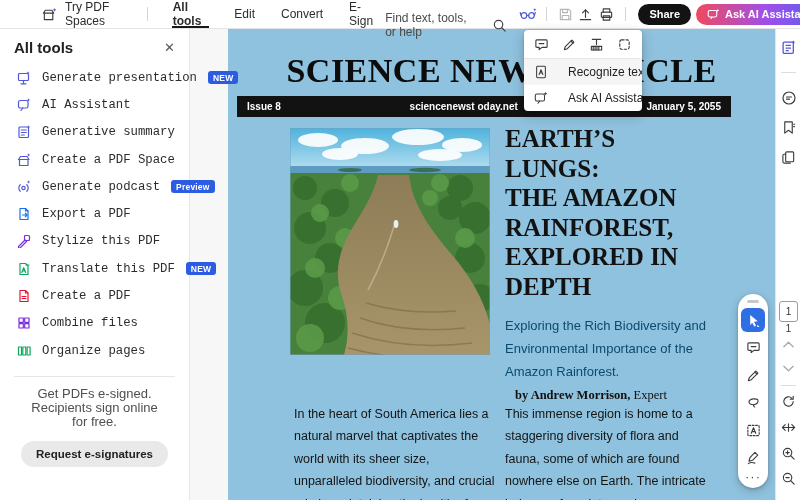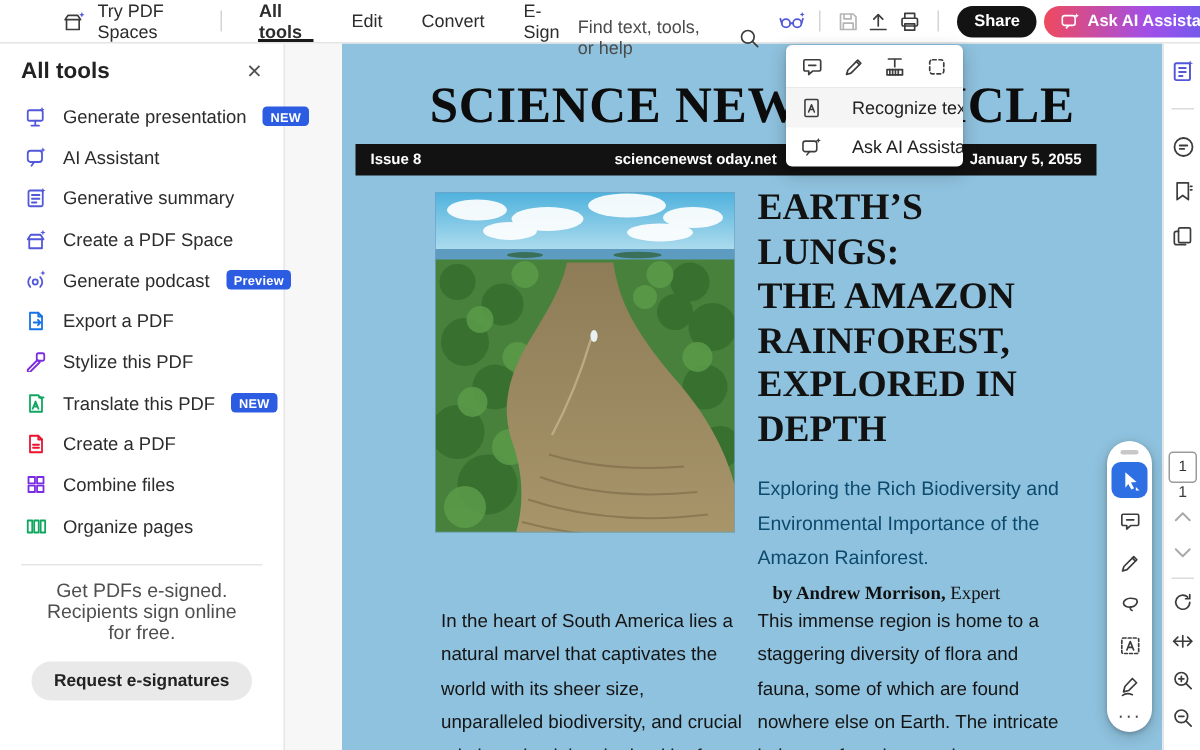--- a/index.html
+++ b/index.html
@@ -24,21 +24,21 @@
   .pill.share{background:#131313;margin:0 5px;}
   .pill.askai{background:linear-gradient(90deg,#ef4a5e,#a14fe8 55%,#5b5ff0);}
 
   
   #sidebar{position:absolute;left:0;top:28px;width:189px;height:472px;background:#fff;
            border-right:1px solid #e6e6e6;z-index:20;}
   .sb-head{display:flex;align-items:center;justify-content:space-between;padding:11px 14px 8px 14px;}
   .sb-title{font-size:15px;font-weight:bold;color:#222;}
   .sb-close{font-size:13px;color:#555;cursor:pointer;line-height:1;}
   .sb-item{height:27.3px;display:flex;align-items:center;gap:11px;padding-left:17px;cursor:pointer;}
-  .sb-item .lbl{font-size:12.3px;color:#2c2c2c;white-space:nowrap;}
+  .sb-item .lbl{font-size:12.3px;color:#2c2c2c;white-space:nowrap;font-family:Liberation Mono, monospace;}
   .badge{background:#2b5ce2;color:#fff;font-size:8.5px;font-weight:bold;border-radius:3px;
          padding:1.5px 5px;letter-spacing:.2px;}
   .sb-sep{border-top:1px solid #e6e6e6;margin:12px 14px 10px 14px;}
   .sb-promo{font-size:13px;line-height:14px;color:#4f4f4f;text-align:center;padding:0 22px;}
   .sb-btn{display:block;margin:12px auto 0 auto;background:#e9e9e9;border:none;border-radius:14px;
           padding:7px 15px;font-size:11.5px;font-weight:bold;color:#222;cursor:pointer;
           font-family:"Liberation Sans",sans-serif;}
 
   
   .ic-ai .stk{stroke:#5258d8} .ic-blue .stk{stroke:#1473e6} .ic-purple .stk{stroke:#7a2ce0}

